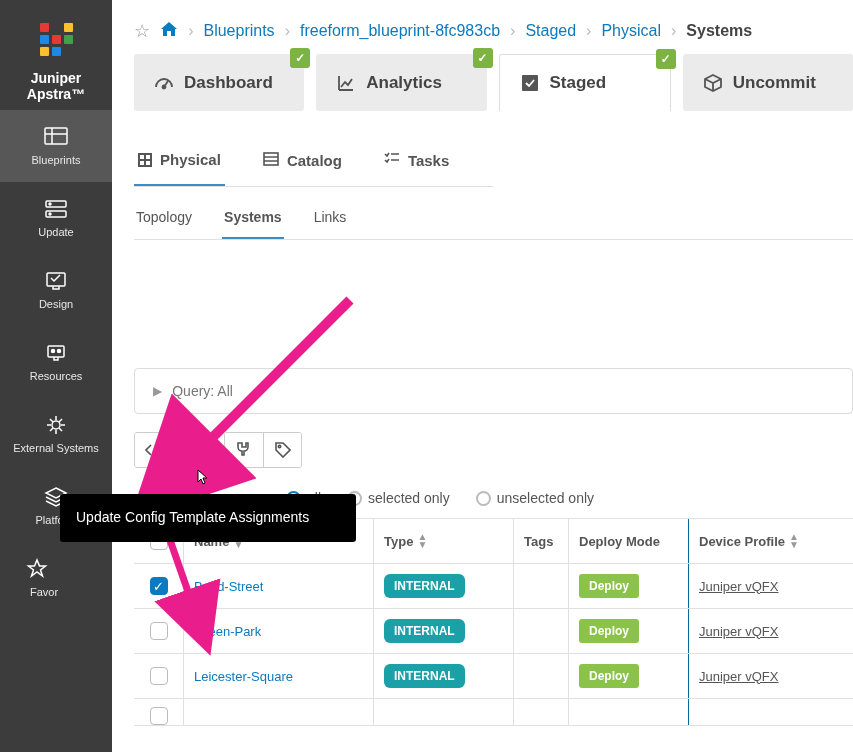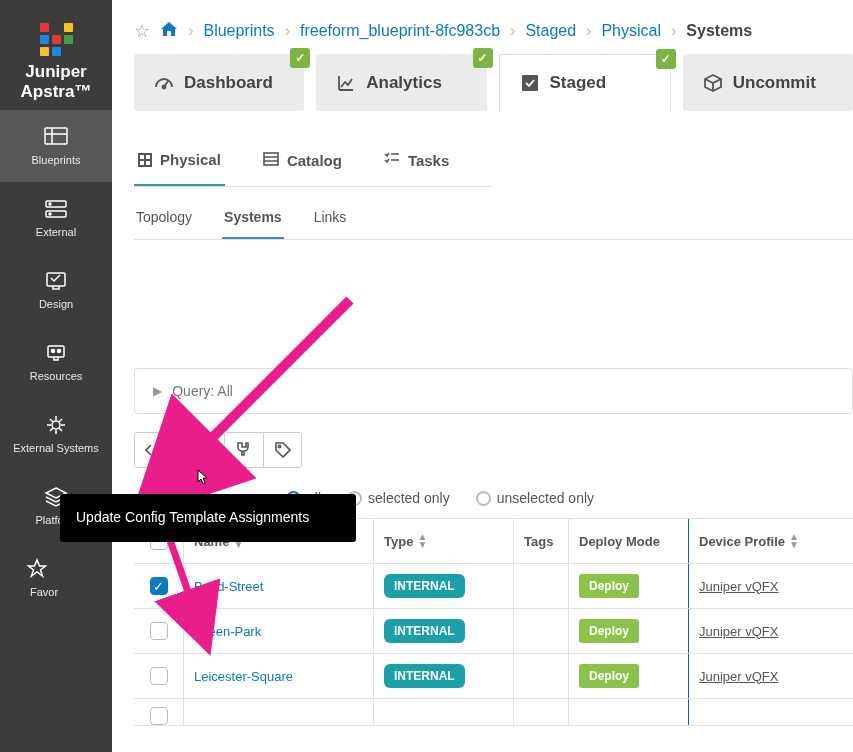--- a/index.html
+++ b/index.html
@@ -3,21 +3,21 @@
 <meta charset="utf-8">
 <style>
 * { box-sizing: border-box; margin: 0; padding: 0; }
 body { font-family: -apple-system, BlinkMacSystemFont, "Segoe UI", Helvetica, Arial, sans-serif; background: #fff; color: #333; width: 853px; height: 752px; overflow: hidden; position: relative; }
 
 
 .sidebar { position: absolute; left: 0; top: 0; width: 112px; height: 752px; background: #3c3c3c; color: #fff; text-align: center; }
 .sidebar-logo { padding: 18px 0 8px; }
 .logo-grid { display: inline-grid; grid-template-columns: repeat(3, 9px); grid-template-rows: repeat(3, 9px); gap: 3px; }
 .logo-grid span { width: 9px; height: 9px; border-radius: 1px; }
-.brand { font-size: 17px; font-weight: 600; margin-top: 6px; }
+.brand { font-size: 14px; font-weight: 600; margin-top: 14px; }
 .nav-item { padding: 16px 4px; display: flex; flex-direction: column; align-items: center; gap: 6px; font-size: 11px; color: #e8e8e8; cursor: pointer; }
 .nav-item.active { background: #575757; }
 .nav-icon { width: 26px; height: 22px; display: flex; align-items: center; justify-content: center; }
 .nav-icon svg { stroke: #fff; fill: none; stroke-width: 1.5; }
 
 
 .main { position: absolute; left: 112px; right: 0; top: 0; height: 752px; padding: 20px 0 0 22px; }
 .breadcrumb { display: flex; align-items: center; gap: 10px; font-size: 16px; margin-bottom: 12px; flex-wrap: nowrap; overflow: hidden; }
 .breadcrumb .star { color: #999; font-size: 18px; }
 .breadcrumb .home { color: #0b7abf; }
@@ -116,21 +116,21 @@
   </div>
   <div class="nav-item">
     <span class="nav-icon">
         <svg width="26" height="22" viewBox="0 0 26 22">
           <rect x="3" y="3" width="20" height="6" rx="1"></rect>
           <rect x="3" y="13" width="20" height="6" rx="1"></rect>
           <circle cx="7" cy="6" r="1" fill="#fff"></circle>
           <circle cx="7" cy="16" r="1" fill="#fff"></circle>
         </svg>
       </span>
-    <span>External</span>
+    <span>Update</span>
   </div>
   <div class="nav-item">
     <span class="nav-icon">
         <svg width="26" height="22" viewBox="0 0 26 22">
           <rect x="4" y="3" width="18" height="13" rx="1"></rect>
           <path d="M10 16v3h6v-3"></path>
           <path d="M8 8l3 3 6-6"></path>
         </svg>
       </span>
     <span>Design</span>

